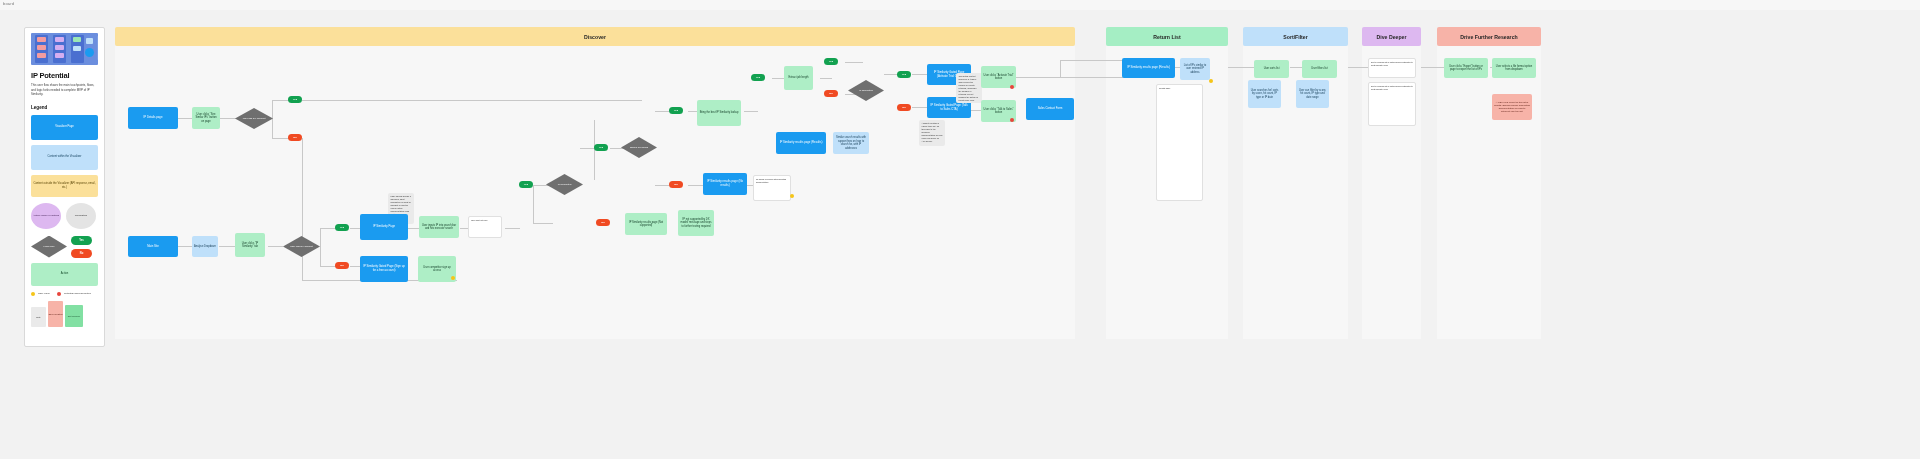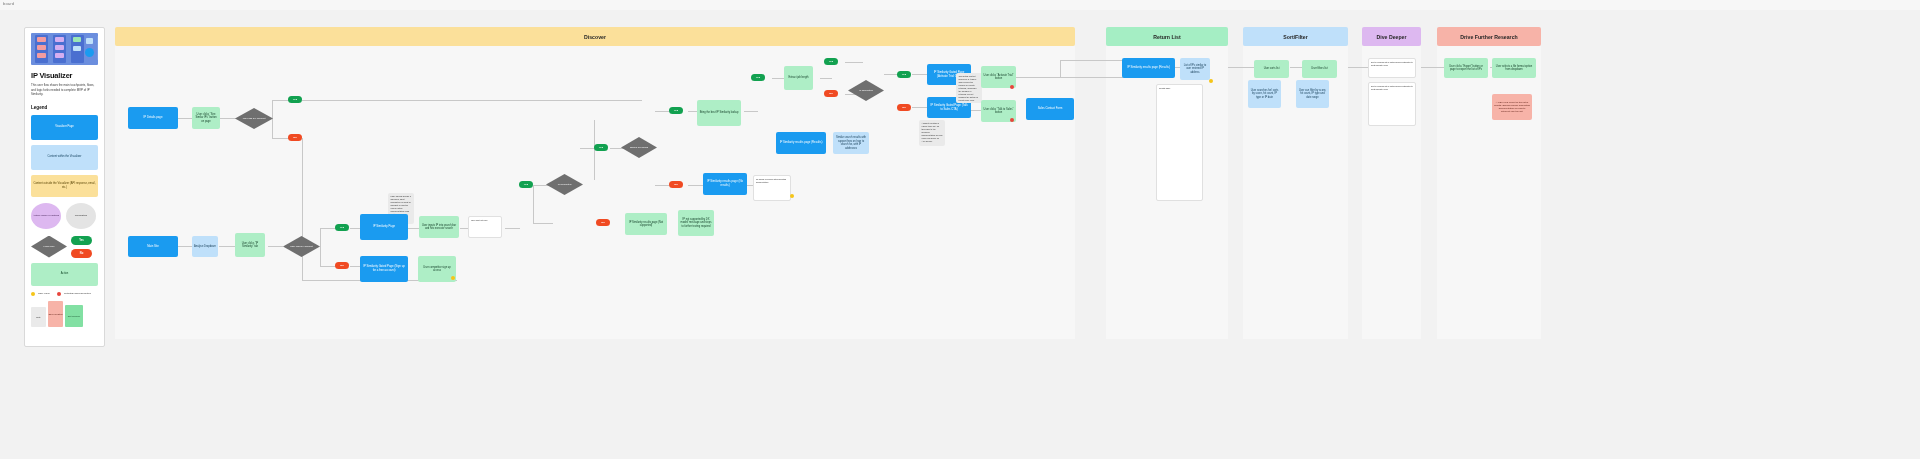--- a/index.html
+++ b/index.html
@@ -94,21 +94,21 @@
       <div class="lt-chip" style="left:24px;top:4px;width:9px;height:5px;background:#d5aef0"></div>
       <div class="lt-chip" style="left:24px;top:12px;width:9px;height:5px;background:#d5aef0"></div>
       <div class="lt-chip" style="left:24px;top:20px;width:9px;height:5px;background:#d5aef0"></div>
       <div class="lt-chip" style="left:42px;top:4px;width:8px;height:5px;background:#9ae6b4"></div>
       <div class="lt-chip" style="left:42px;top:13px;width:8px;height:5px;background:#bfe0fa"></div>
       <div class="lt-chip" style="left:55px;top:5px;width:7px;height:6px;background:#bfe0fa"></div>
       <div class="lt-chip" style="left:54px;top:15px;width:9px;height:9px;border-radius:50%;background:#1a9bf0"></div>
       <div class="lt-chip" style="left:66px;top:3px;width:8px;height:24px;background:#7d9ee0"></div>
     </div>
 
-    <div class="legend-title">IP Visualizer</div>
+    <div class="legend-title">IP Potential</div>
     <div class="legend-desc">This user flow shows the main touchpoints, flows, and logic forks needed to complete MVP of IP Similarity.</div>
     <div class="legend-h">Legend</div>
 
     <div class="lg-box lg-blue">Visualizer Page</div>
     <div class="lg-box lg-lblue">Content within the Visualizer</div>
     <div class="lg-box lg-yellow">Content outside the Visualizer (API response, email, etc.)</div>
 
     <div class="lg-row">
       <div class="lg-circ lg-purple">Action/ group of actions</div>
       <div class="lg-circ lg-gray">Information</div>

